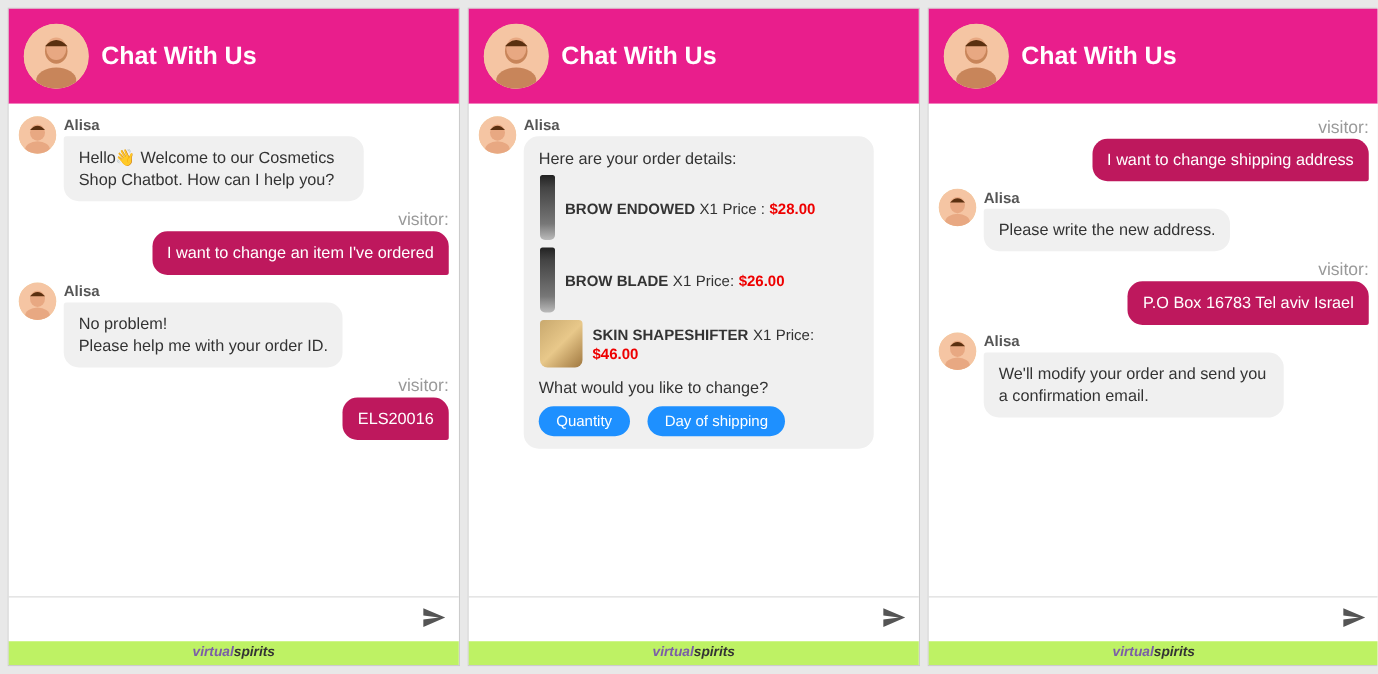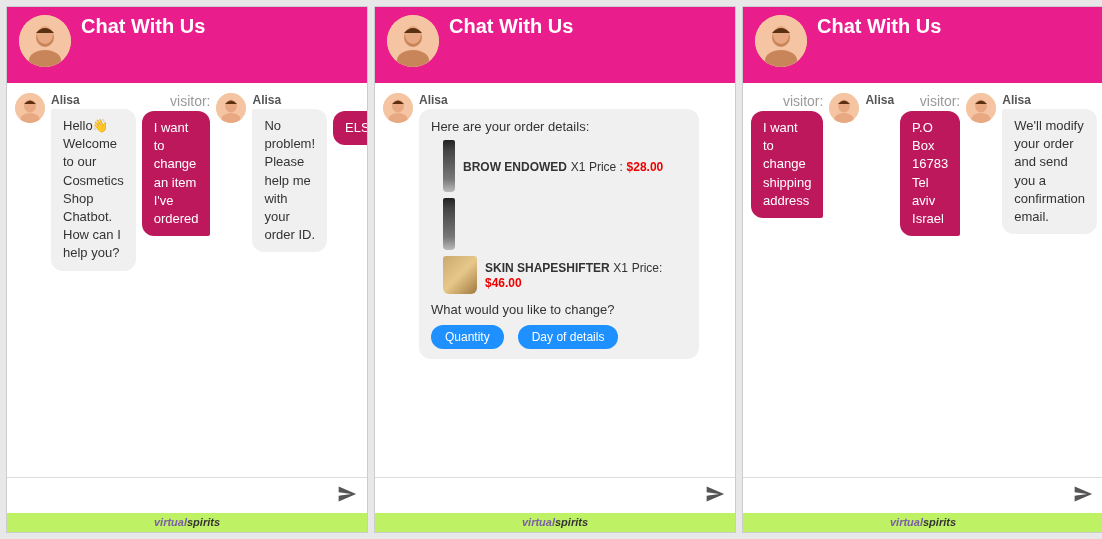--- a/index.html
+++ b/index.html
@@ -21,20 +21,21 @@
       border: 1px solid #ccc;
       display: flex;
       flex-direction: column;
       flex-shrink: 0;
     }
 
     .chat-header {
       background: #e91e8c;
       color: #fff;
       display: flex;
+      align-items: center;
       padding: 8px 12px;
       gap: 10px;
       height: 76px;
       flex-shrink: 0;
     }
 
     .chat-header .avatar {
       width: 52px;
       height: 52px;
       border-radius: 50%;
@@ -52,20 +53,21 @@
       font-size: 20px;
       font-weight: bold;
       color: #fff;
     }
 
     .chat-body {
       flex: 1;
       overflow-y: auto;
       padding: 10px 8px;
       display: flex;
+      flex-direction: column;
       gap: 6px;
       background: #fff;
     }
 
     .send-btn {
       background: none;
       border: none;
       cursor: pointer;
       color: #555;
     }
@@ -148,21 +150,21 @@
       padding: 10px 12px;
       font-size: 13px;
       max-width: 280px;
       color: #333;
     }
 
     .order-item {
       display: flex;
       align-items: center;
       gap: 8px;
-      margin: 6px 12px;
+      margin: 6px 1px;
     }
 
     .product-name {
       font-weight: bold;
       font-size: 12px;
     }
 
     .price-red { color: #e00; font-weight: bold; }
 
     .action-btns {
@@ -294,36 +296,42 @@
             <div>
               <span class="product-name">BROW ENDOWED</span>
               <span style="font-size:12px;">X1</span>
               <span style="font-size:12px;">Price :</span>
               <span class="price-red" style="font-size:12px;">$28.00</span>
             </div>
           </div>
 
           <div class="order-item">
             <div style="width:12px; height:52px; background:linear-gradient(to bottom, #222 0%, #444 20%, #777 75%, #bbb 100%); border-radius:2px 2px 4px 4px; flex-shrink:0;"></div>
+            <div>
+              <span class="product-name">BROW BLADE</span>
+              <span style="font-size:12px;">X1</span>
+              <span style="font-size:12px;">Price:</span>
+              <span class="price-red" style="font-size:12px;">$26.00</span>
+            </div>
           </div>
 
           <div class="order-item">
             <div style="width:34px; height:38px; background:linear-gradient(135deg,#c9a96e,#e8c88a,#a07840); border-radius:3px 3px 6px 6px; flex-shrink:0;"></div>
             <div>
               <span class="product-name">SKIN SHAPESHIFTER</span>
               <span style="font-size:12px;">X1</span>
               <span style="font-size:12px;">Price:</span>
               <span class="price-red" style="font-size:12px;">$46.00</span>
             </div>
           </div>
 
           <div style="margin-top:8px; font-size:13px;">What would you like to change?</div>
           <div class="action-btns">
             <button class="action-btn">Quantity</button>
-            <button class="action-btn">Day of details</button>
+            <button class="action-btn">Day of shipping</button>
           </div>
         </div>
       </div>
     </div>
   </div>
 
   <div style="border-top:1px solid #ddd; display:flex; align-items:center; padding:6px 10px; background:#fff;">
     <input type="text" style="flex: 1 1 0%; border: none; outline: none; font-size: 14px;" placeholder="">
     <button class="send-btn">
       <svg width="20" height="20" viewBox="0 0 24 24" fill="#555">
@@ -361,20 +369,21 @@
       <div class="agent-avatar">
         <svg viewBox="0 0 30 30" xmlns="http://www.w3.org/2000/svg">
           <circle cx="15" cy="15" r="15" fill="#f5c5a3"></circle>
           <ellipse cx="15" cy="13" rx="6" ry="6.5" fill="#e8a882"></ellipse>
           <ellipse cx="15" cy="27" rx="10" ry="7" fill="#e8a882"></ellipse>
           <path d="M9 11 Q15 4 21 11" fill="#5a3010"></path>
         </svg>
       </div>
       <div>
         <div class="agent-name">Alisa</div>
+        <div class="bubble bubble-agent">Please write the new address.</div>
       </div>
     </div>
 
     <div class="visitor-row">
       <span class="visitor-label">visitor:</span>
       <div class="bubble bubble-visitor">P.O Box 16783 Tel aviv Israel</div>
     </div>
 
     <div class="agent-row">
       <div class="agent-avatar">

